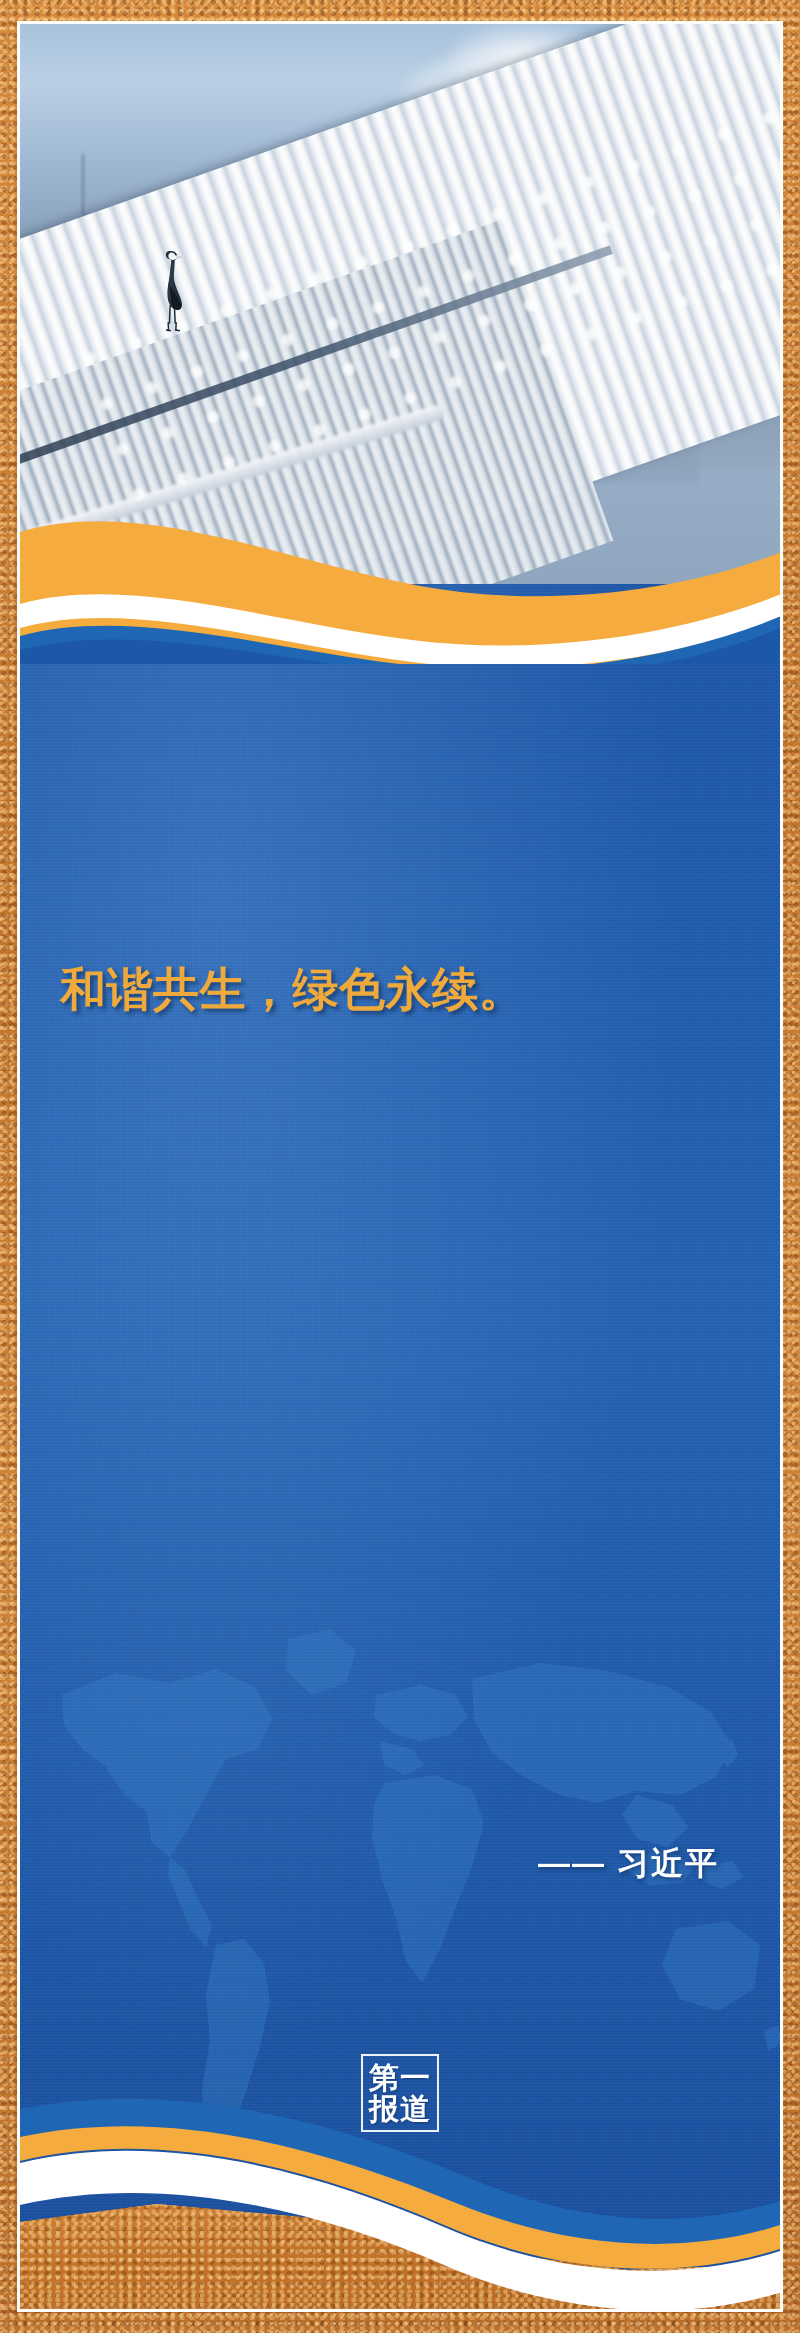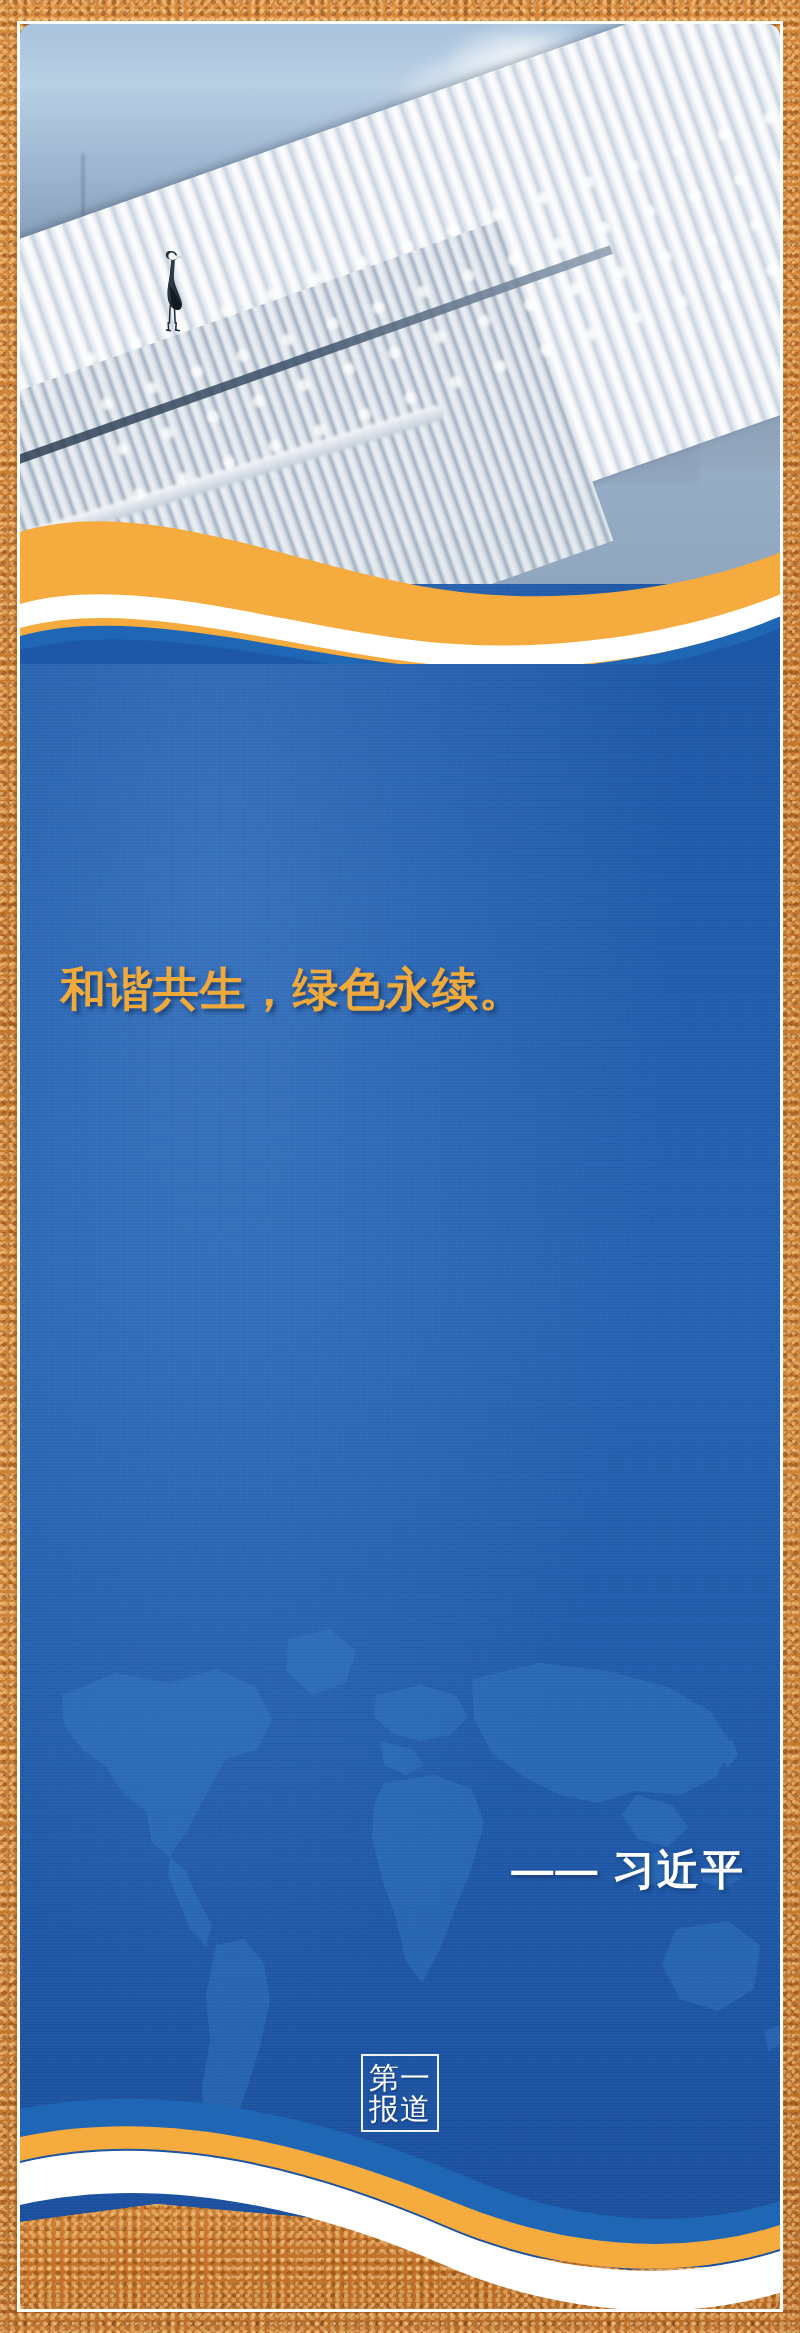--- a/index.html
+++ b/index.html
@@ -45,21 +45,20 @@
     width: 766px; height: 2291px;
     border: 3px solid #fdfdfb;
     overflow: hidden;
     z-index: 1;
   }
   .card-inner {
     position: relative;
     width: 100%; height: 100%;
     overflow: hidden;
     background: #1c56a6;
-    border-radius: 13px;
   }
 
   
   .photo {
     position: absolute;
     left: 0; top: 0; right: 0;
     height: 582px;
     overflow: hidden;
     
     background:
@@ -218,43 +217,43 @@
     line-height: 1.37;
     letter-spacing: .5px;
     color: #ffffff;
     text-shadow: 3px 3px 4px rgba(8,30,66,.55);
     white-space: pre-wrap;
   }
   .quote .headline { color: #f0aa3c; display: block; }
 
   .attrib {
     position: absolute;
-    right: 35px; top: 1258px;
+    right: 61px; top: 1258px;
     z-index: 5;
     font-weight: bold;
-    font-size: 42px;
+    font-size: 32px;
     color: #ffffff;
     letter-spacing: 2px;
     text-shadow: 2px 2px 4px rgba(8,30,66,.5);
     white-space: nowrap;
   }
 
   
   .badge {
     position: absolute;
     left: 50%; top: 1470px;
     transform: translateX(-50%);
     z-index: 6;
     width: 78px; height: 78px;
     border: 2px solid rgba(255,255,255,.92);
     display: flex; align-items: center; justify-content: center;
   }
   .badge-text {
     font-family: "Liberation Serif", "DejaVu Serif", serif;
-    font-weight: normal;
+    font-weight: bold;
     font-size: 30px;
     line-height: 1.05;
     color: #ffffff;
     letter-spacing: 1px;
     text-align: center;
     width: 62px;
     word-break: break-all;
     text-shadow: 1px 1px 2px rgba(8,30,66,.45);
   }
 

